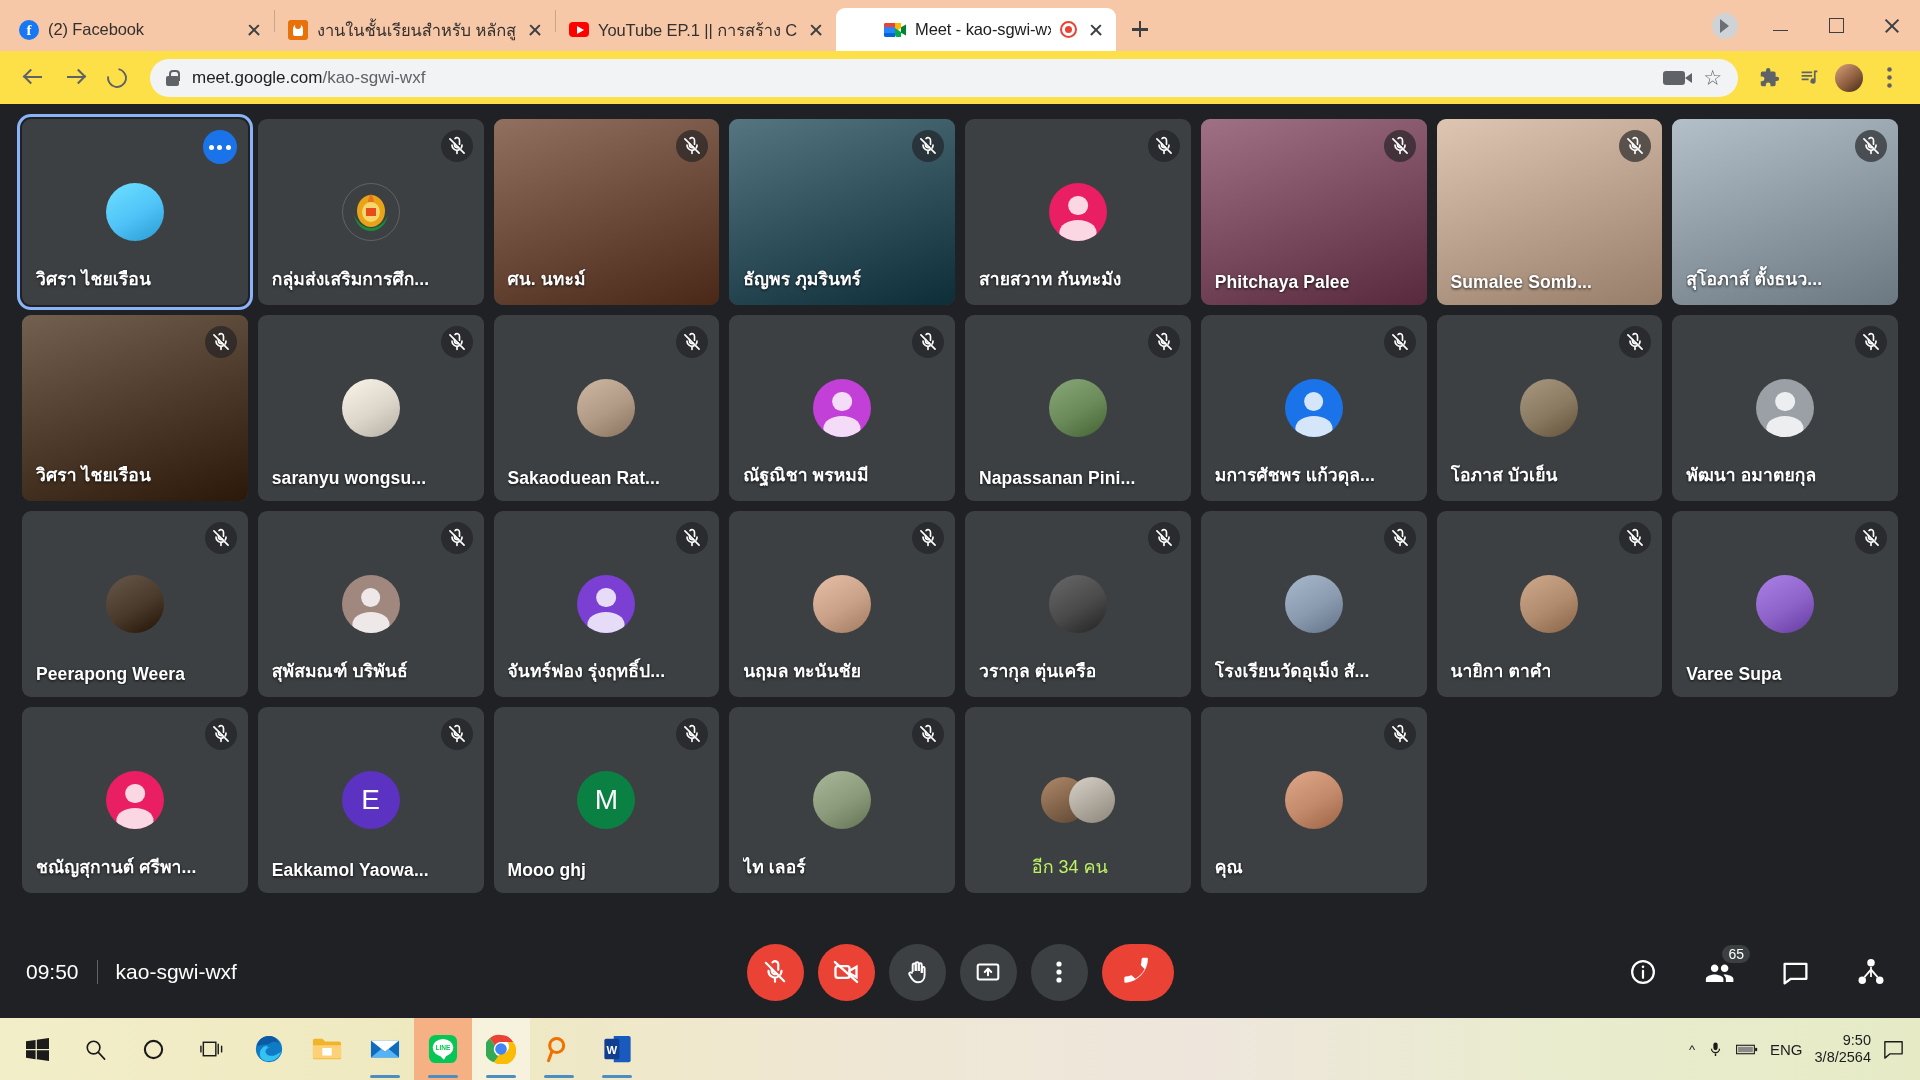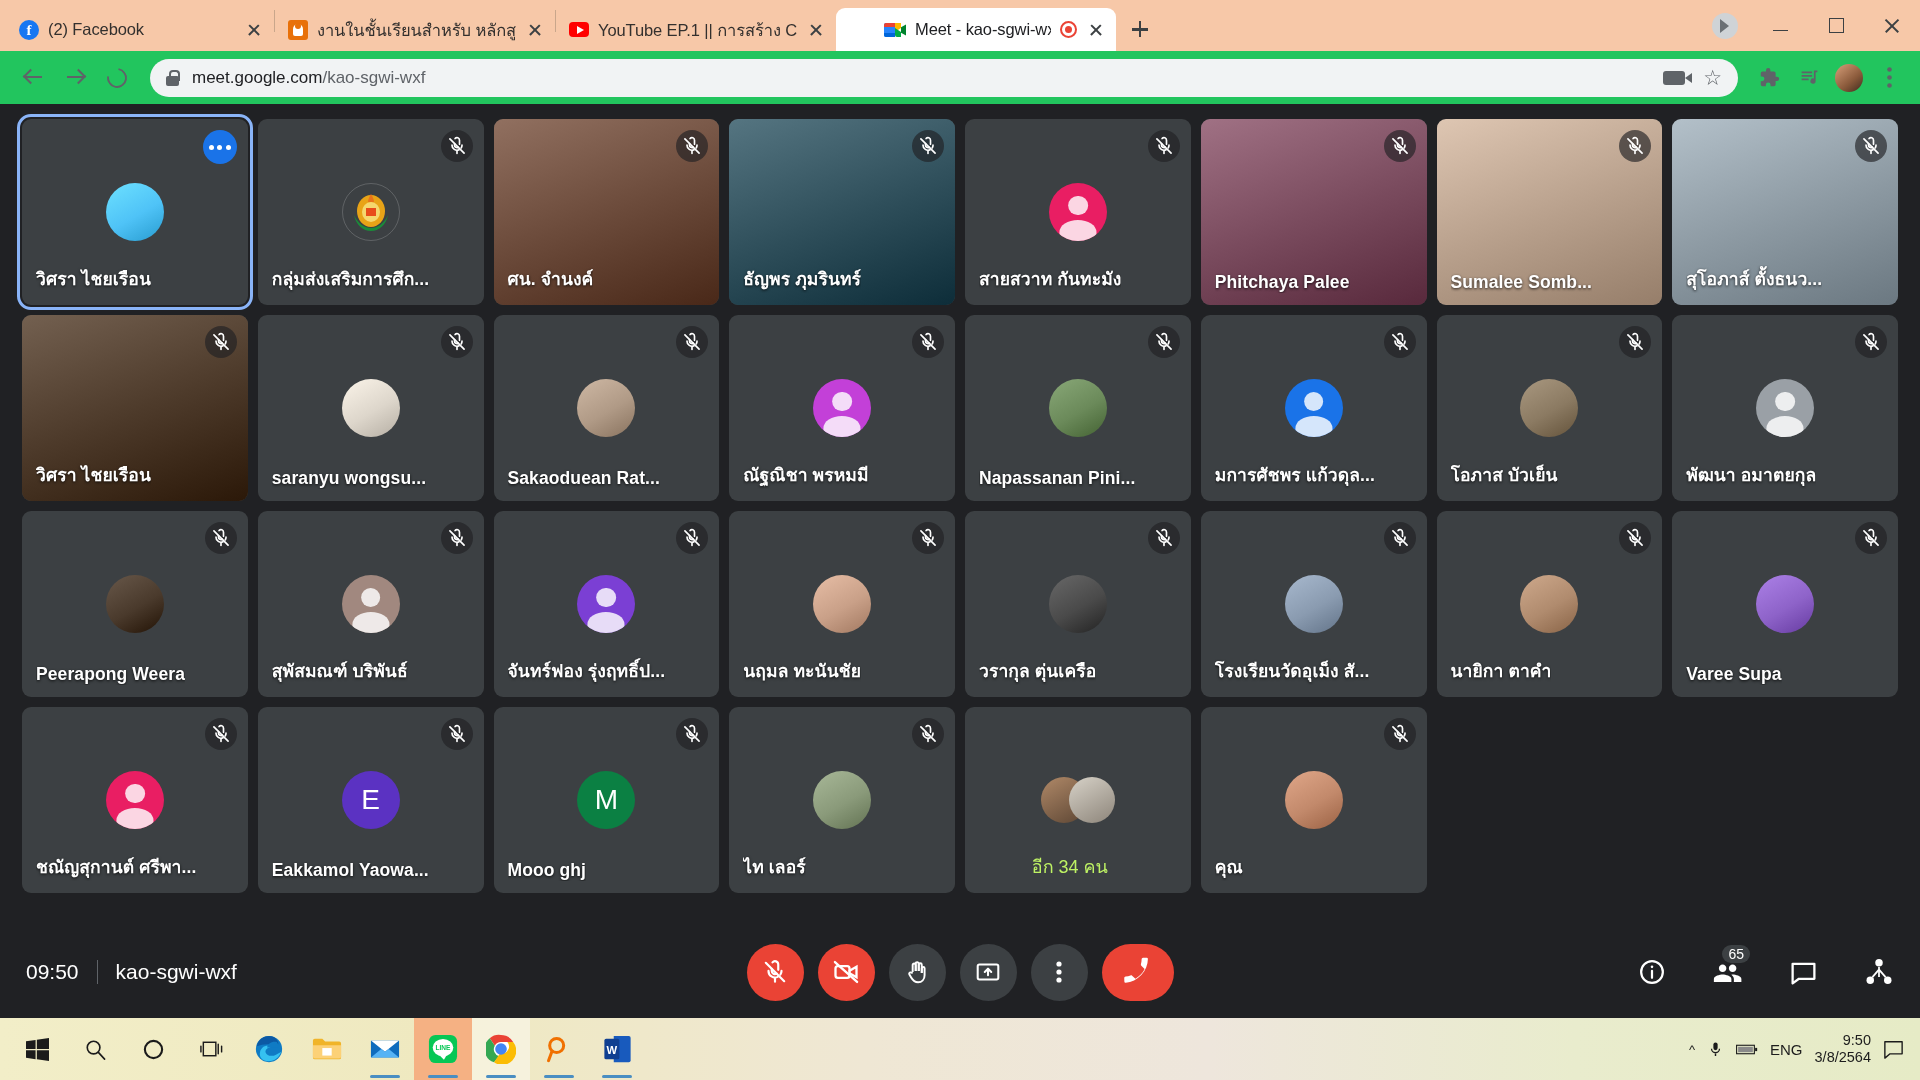--- a/index.html
+++ b/index.html
@@ -50,21 +50,21 @@
   .wc { width:56px;height:40px;display:flex;align-items:center;justify-content:center;position:relative;}
   .wc-min::after{content:"";width:15px;height:1.6px;background:#3c4043;position:absolute;top:24px;}
   .wc-max::after{content:"";width:13px;height:13px;border:1.6px solid #3c4043;position:absolute;}
   .wc-close::before,.wc-close::after{content:"";position:absolute;width:18px;height:1.7px;background:#3c4043;}
   .wc-close::before{transform:rotate(45deg);} .wc-close::after{transform:rotate(-45deg);}
   .opera-badge{width:26px;height:26px;border-radius:50%;background:#cfd3d6;position:relative;margin-right:14px;}
   .opera-badge::after{content:"";position:absolute;left:8px;top:6px;width:0;height:0;border-left:9px solid #6b7074;border-top:7px solid transparent;border-bottom:7px solid transparent;}
 
   
   .omnibar {
-    height: 53px; background:#22c55e; display:flex; align-items:center;
+    height: 53px; background:#fde047; display:flex; align-items:center;
     padding: 0 14px; gap: 4px; flex:0 0 53px;
   }
   .navbtn{width:38px;height:38px;display:flex;align-items:center;justify-content:center;border-radius:50%;color:#5f6368;font-size:22px;}
   .arrow{display:block;width:19px;height:19px;position:relative;}
   .arrow::before{content:"";position:absolute;top:8px;left:1px;width:17px;height:2.2px;background:#5f6368;}
   .arrow::after{content:"";position:absolute;top:3.4px;left:1px;width:9px;height:9px;border-left:2.2px solid #5f6368;border-bottom:2.2px solid #5f6368;transform:rotate(45deg);}
   .arrow.fwd{transform:scaleX(-1);}
   .reloadico{width:20px;height:20px;border:2.2px solid #5f6368;border-radius:50%;border-top-color:transparent;transform:rotate(-35deg);}
   .urlbox{
     flex:1 1 auto; height:38px; background:#f1f3f4; border-radius:19px;
@@ -126,21 +126,21 @@
     display:flex; align-items:center; padding:0 26px;
   }
   .mb-left{display:flex;align-items:center;gap:18px;color:#fff;font-size:21px;}
   .mb-left .divider{width:1px;height:24px;background:#5f6368;}
   .mb-center{position:absolute;left:0;right:0;display:flex;justify-content:center;align-items:center;gap:14px;pointer-events:none;}
   .mb-center > *{pointer-events:auto;}
   .cbtn{width:57px;height:57px;border-radius:50%;background:#3c4043;display:flex;align-items:center;justify-content:center;}
   .cbtn.danger{background:#ea4335;}
   .cbtn.hangup{width:72px;height:57px;border-radius:29px;background:#ea4335;}
   .mb-right{margin-left:auto;display:flex;align-items:center;gap:30px;}
-  .rbtn{width:46px;height:46px;border-radius:50%;display:flex;align-items:center;justify-content:flex-end;position:relative;color:#fff;}
+  .rbtn{width:46px;height:46px;border-radius:50%;display:flex;align-items:center;justify-content:center;position:relative;color:#fff;}
   .badge-count{
     position:absolute;top:-4px;right:-8px;background:#3c4043;color:#fff;border-radius:10px;
     font-size:14px;padding:1px 6px;min-width:24px;text-align:center;
   }
 
   
   .taskbar{
     height:62px;flex:0 0 62px;
     background:linear-gradient(90deg,#f2eec8 0%,#efe9c0 22%,#efe7d4 45%,#eee6dc 63%,#e9eccd 82%,#e6ebc6 100%);
     display:flex;align-items:center;padding:0 8px;position:relative;
@@ -284,21 +284,21 @@
           <div class="photo" style="background:linear-gradient(160deg,#917060,#6b4a3a 52%,#492818);"></div>
           <span class="mic-badge">
             <svg width="20" height="20" viewBox="0 0 24 24" fill="none" stroke="#fff" stroke-width="2" stroke-linecap="round">
               <path d="M15 10V5a3 3 0 0 0-5.3-1.9"></path>
               <path d="M9 9v2a3 3 0 0 0 4.6 2.5"></path>
               <path d="M18 11a6 6 0 0 1-1 3.3M6 11a6 6 0 0 0 8.5 5.5"></path>
               <path d="M12 18v3"></path>
               <path d="M3.5 3.5l17 17"></path>
             </svg>
           </span>
-          <span class="name">ศน. จำนงค์</span>
+          <span class="name">ศน. นทะม์</span>
         </div>
         <div class="tile">
           <div class="photo" style="background:linear-gradient(160deg,#557581,#2f4f5b 52%,#0d2d39);"></div>
           <span class="mic-badge">
             <svg width="20" height="20" viewBox="0 0 24 24" fill="none" stroke="#fff" stroke-width="2" stroke-linecap="round">
               <path d="M15 10V5a3 3 0 0 0-5.3-1.9"></path>
               <path d="M9 9v2a3 3 0 0 0 4.6 2.5"></path>
               <path d="M18 11a6 6 0 0 1-1 3.3M6 11a6 6 0 0 0 8.5 5.5"></path>
               <path d="M12 18v3"></path>
               <path d="M3.5 3.5l17 17"></path>

